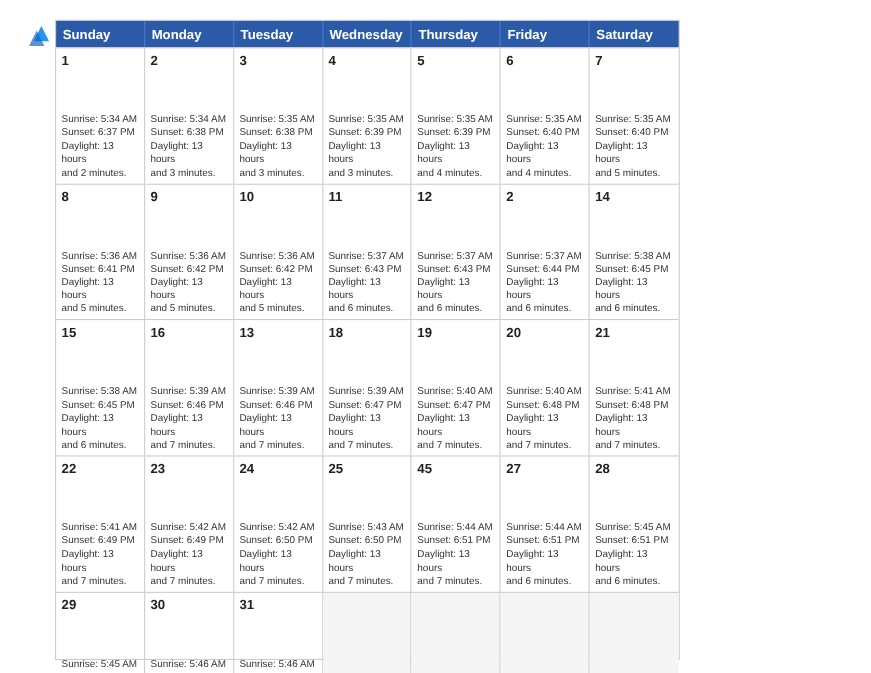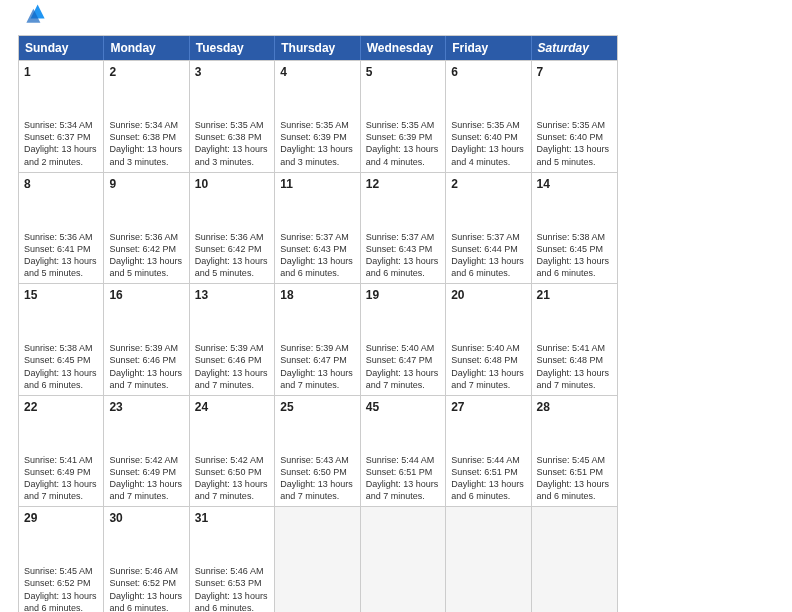--- a/index.html
+++ b/index.html
@@ -8,21 +8,20 @@
       background: #fff;
       width: 792px;
       height: 612px;
       overflow: hidden;
     }
     .page {
       width: 636px;
       height: 612px;
       padding: 18px 18px 12px 18px;
       display: flex;
-      flex-direction: column;
       justify-content: center;
     }
     .header {
       display: flex;
       align-items: flex-start;
       justify-content: space-between;
       margin-bottom: 8px;
     }
     .logo {
       display: flex;
@@ -67,21 +66,21 @@
       background: #2B5BA8;
     }
     .cal-header-cell {
       color: #fff;
       font-size: 12px;
       font-weight: bold;
       padding: 5px 6px;
       text-align: left;
       border-right: 1px solid #4a7ac7;
     }
-    .cal-header-cell:last-child { border-right: none; font-style: italic; }
+    .cal-header-cell:last-child { border-right: none; }
     .cal-body {
       flex: 1;
       display: flex;
       flex-direction: column;
     }
     .cal-week {
       display: grid;
       grid-template-columns: repeat(7, 1fr);
       flex: 1;
       border-top: 1px solid #ccc;
@@ -130,22 +129,22 @@
       <div class="cal-title"></div>
       <div class="cal-subtitle"></div>
     </div>
   </div>
 
   <div class="calendar">
     <div class="cal-header-row">
     <div class="cal-header-cell">Sunday</div>
         <div class="cal-header-cell">Monday</div>
         <div class="cal-header-cell">Tuesday</div>
+        <div class="cal-header-cell">Wednesday</div>
         <div class="cal-header-cell">Thursday</div>
-        <div class="cal-header-cell">Wednesday</div>
         <div class="cal-header-cell">Friday</div>
         <div class="cal-header-cell">Saturday</div>
       </div>
     <div class="cal-body">
     <div class="cal-week">
           <div class="cal-cell">
             <span class="cal-day-num">1</span>
             <div class="cal-cell-text">Sunrise: 5:34 AM<br>Sunset: 6:37 PM<br>Daylight: 13 hours<br>and 2 minutes.</div>
           </div>
           <div class="cal-cell">

